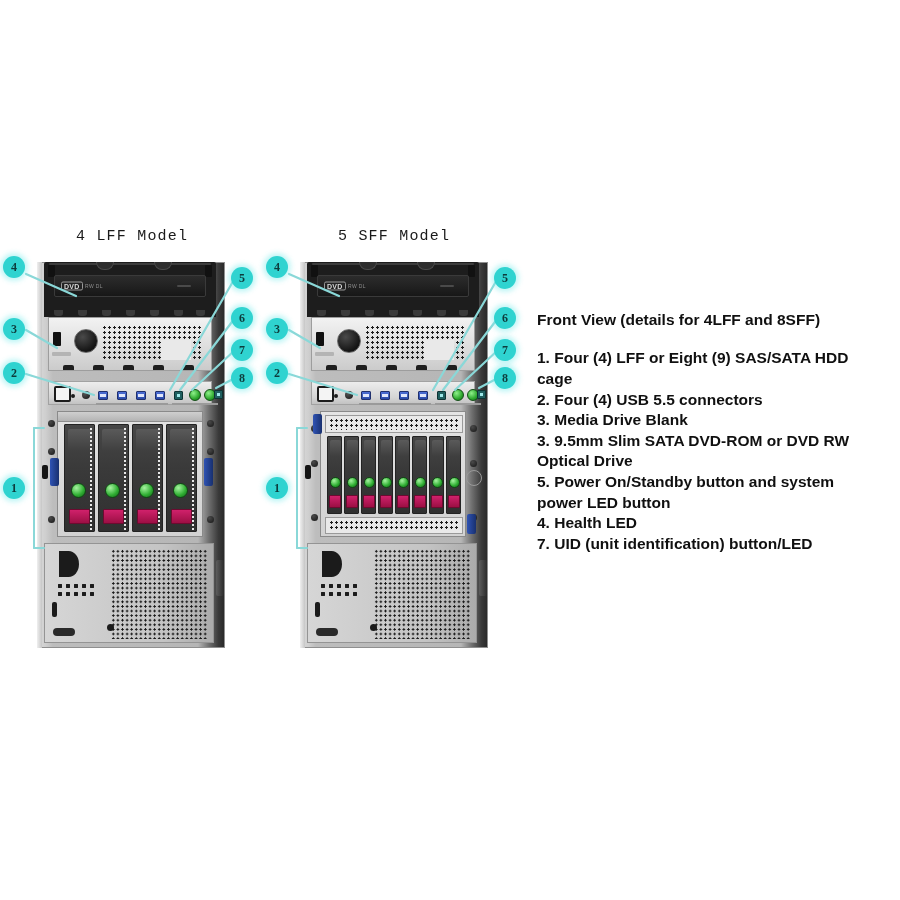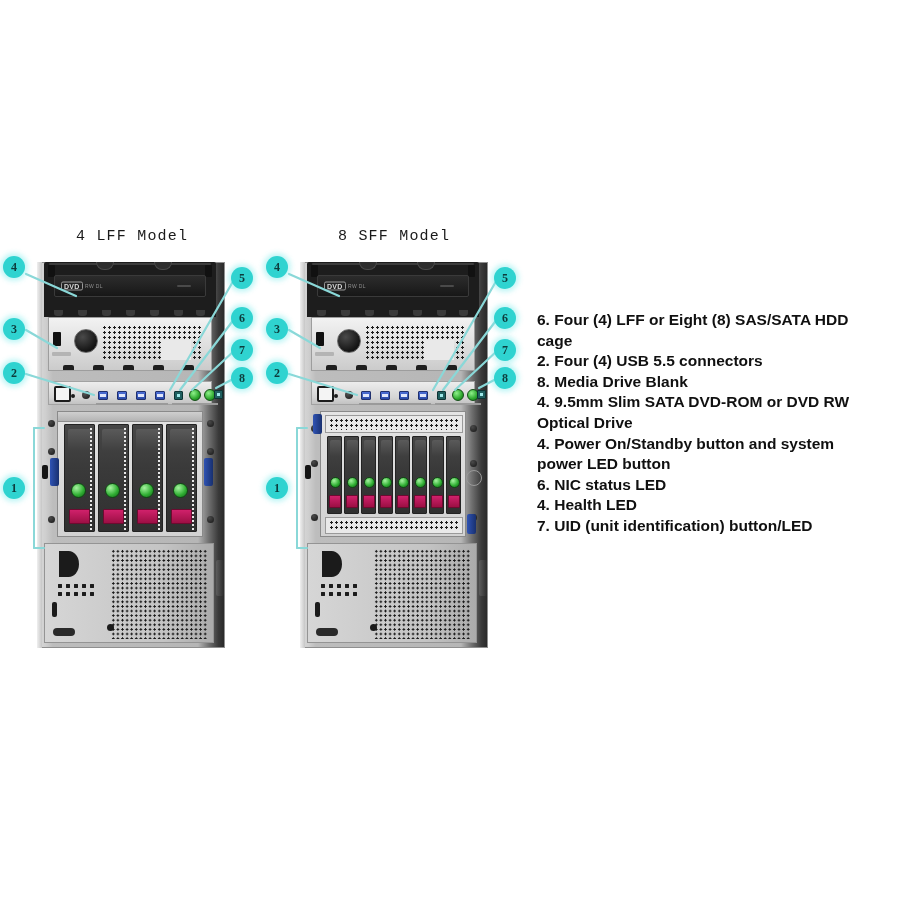--- a/index.html
+++ b/index.html
@@ -274,21 +274,21 @@
     font-size:15.5px;font-weight:bold;color:#101010;
     line-height:1.33;margin:0;
   }
 </style>
 </head>
 <body>
 
 <div id="stage">
 
   <div class="model-caption" style="left:76px;top:228px;">4 LFF Model</div>
-  <div class="model-caption" style="left:338px;top:228px;">8 SFF Model</div>
+  <div class="model-caption" style="left:338px;top:228px;">5 SFF Model</div>
 
   <div class="server" id="server-lff" style="left:37px;top:262px;width:188px;height:386px;">
     <div class="chassis"></div>
     <div class="chassis-left-rail"></div>
 
     <div class="topbezel" style="left:7px;top:0;width:172px;height:46px;">
       <div class="bezel-notch" style="left:52px;"></div>
       <div class="bezel-notch" style="left:110px;"></div>
       <div class="bezel-corner" style="left:4px;"></div>
       <div class="bezel-corner" style="right:4px;"></div>
@@ -546,25 +546,25 @@
   <div class="callout" style="left:266px;top:256px;">4</div>
   <div class="callout" style="left:266px;top:318px;">3</div>
   <div class="callout" style="left:266px;top:362px;">2</div>
   <div class="callout" style="left:266px;top:477px;">1</div>
   <div class="callout" style="left:494px;top:267px;">5</div>
   <div class="callout" style="left:494px;top:307px;">6</div>
   <div class="callout" style="left:494px;top:339px;">7</div>
   <div class="callout" style="left:494px;top:367px;">8</div>
 
   <div id="legend" style="left:537px;top:310px;width:345px;">
+    <p class="legend-title">Front View (details for 4LFF and 8SFF)</p>
     <div id="legend-items">
-        <p class="legend-item">6. Four (4) LFF or Eight (8) SAS/SATA HDD cage</p>
+        <p class="legend-item">1. Four (4) LFF or Eight (9) SAS/SATA HDD cage</p>
         <p class="legend-item">2. Four (4) USB 5.5 connectors</p>
-        <p class="legend-item">8. Media Drive Blank</p>
-        <p class="legend-item">4. 9.5mm Slim SATA DVD-ROM or DVD RW Optical Drive</p>
-        <p class="legend-item">4. Power On/Standby button and system power LED button</p>
-        <p class="legend-item">6. NIC status LED</p>
+        <p class="legend-item">3. Media Drive Blank</p>
+        <p class="legend-item">3. 9.5mm Slim SATA DVD-ROM or DVD RW Optical Drive</p>
+        <p class="legend-item">5. Power On/Standby button and system power LED button</p>
         <p class="legend-item">4. Health LED</p>
         <p class="legend-item">7. UID (unit identification) button/LED</p>
       </div>
   </div>
 
 </div>
 
 </body></html>

